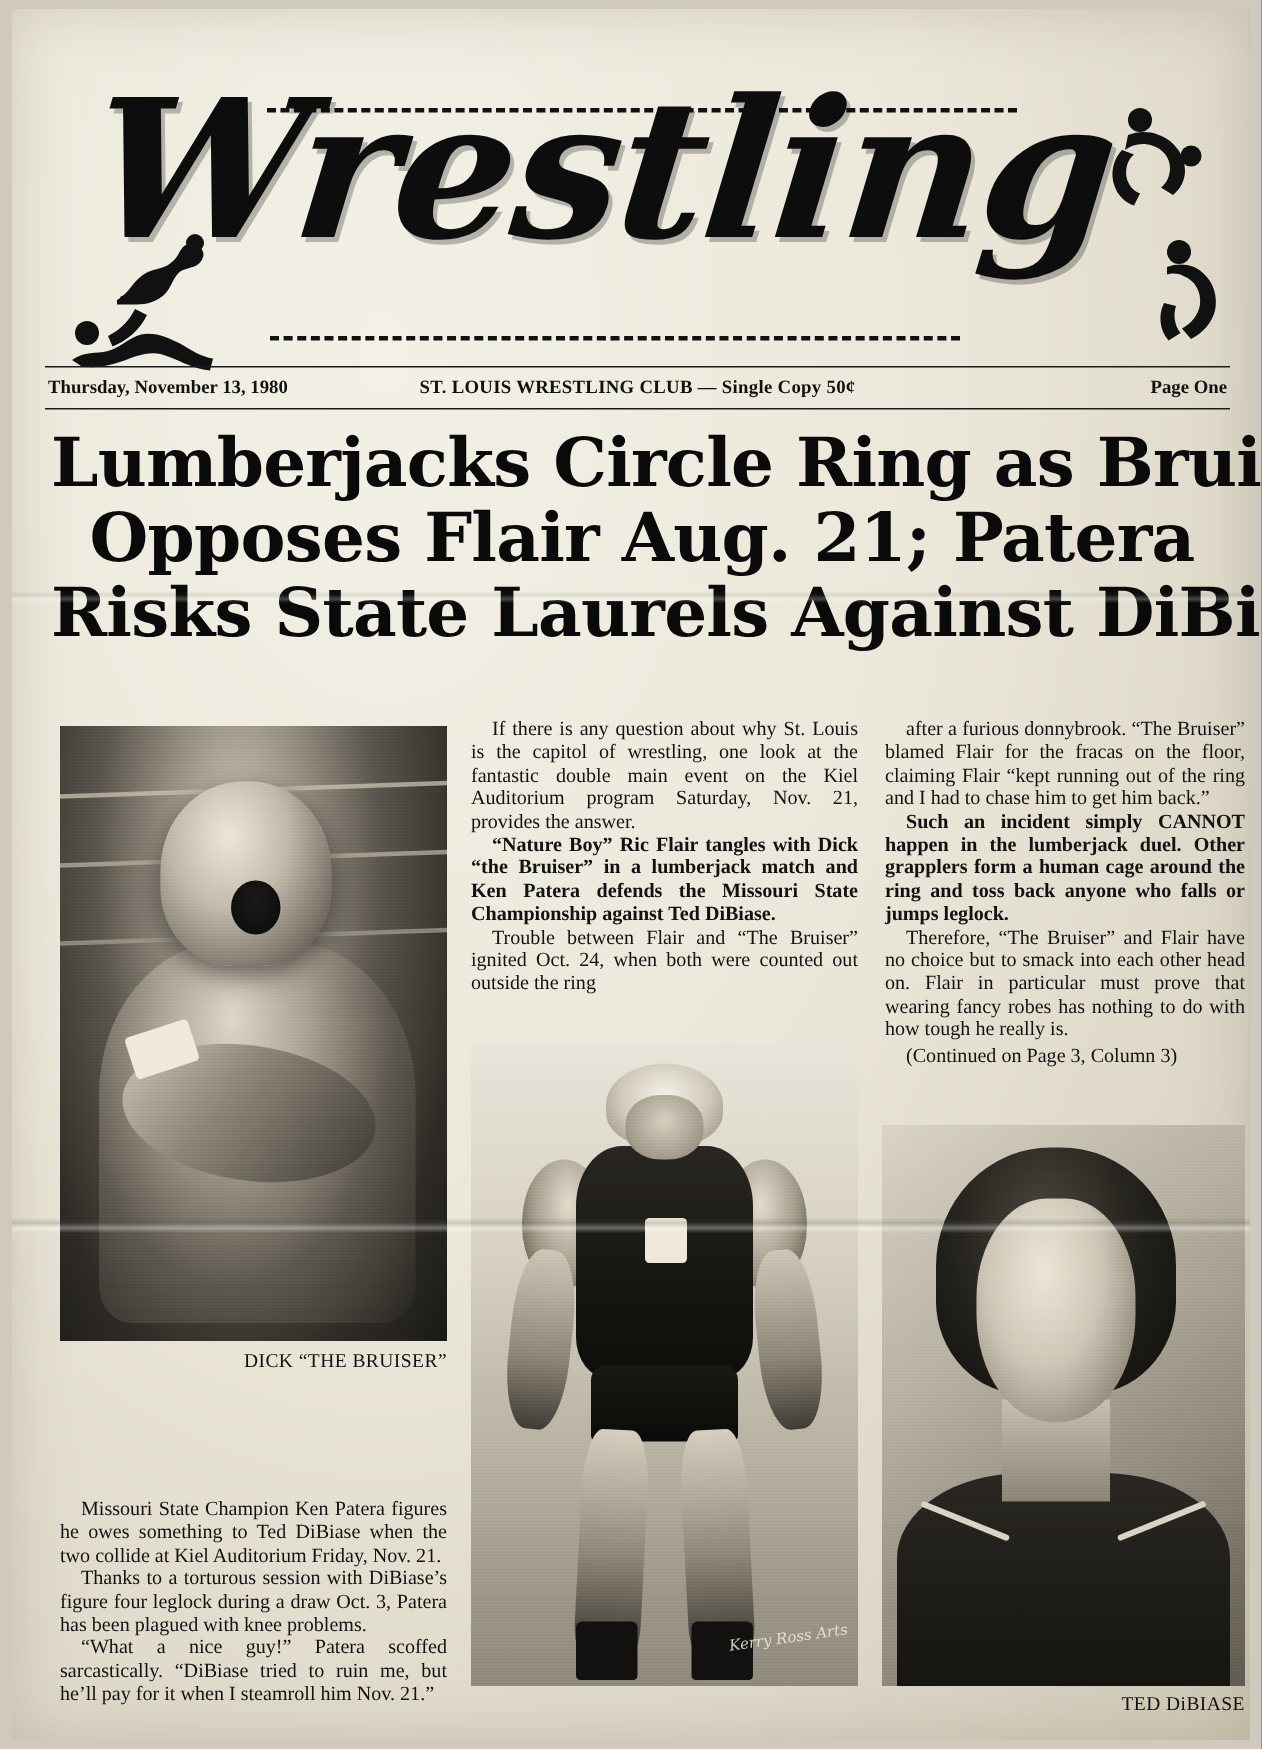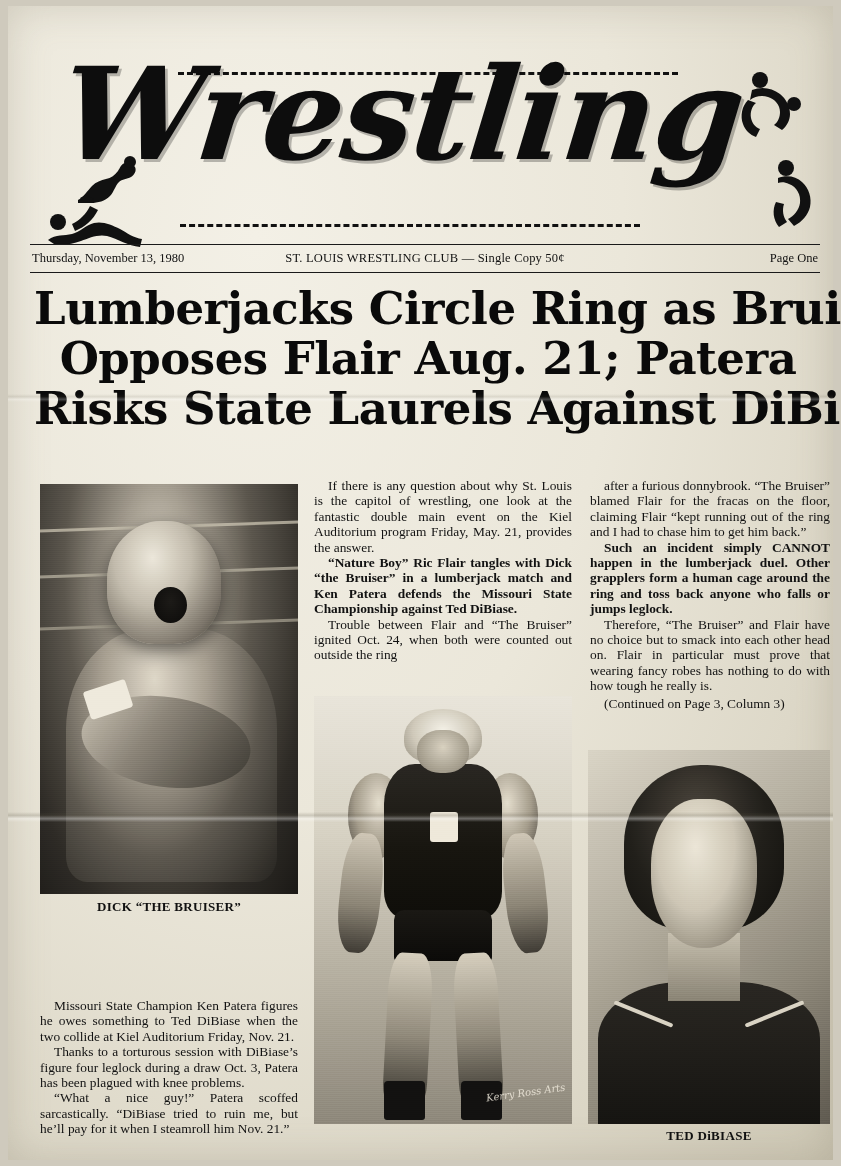--- a/index.html
+++ b/index.html
@@ -96,21 +96,21 @@
     border-top: 1px solid #1a1a1a;
   }
   .dateline {
     position: absolute;
     left: 22px;
     top: 243px;
     width: 790px;
     height: 22px;
     font-family: "Liberation Serif", serif;
     font-size: 12.5px;
-    font-weight: normal;
+    font-weight: bold;
     color: #111;
   }
   .dateline .left { position: absolute; left: 2px; top: 2px; }
   .dateline .center { position: absolute; left: 0; right: 0; top: 2px; text-align: center; letter-spacing: 0.2px; }
   .dateline .right { position: absolute; right: 2px; top: 2px; text-align: center; }
 
   
   .headline {
     position: absolute;
     left: 26px;
@@ -165,23 +165,23 @@
   .subhead .l2 { display: block; padding-left: 26px; }
 
   
   .photo {
     position: absolute;
     background: #2b2b2b;
     overflow: hidden;
   }
   .caption {
     position: absolute;
-    text-align: center;
+    text-align: right;
     font-family: "Liberation Serif", serif;
-    font-weight: bold;
+    font-weight: normal;
     font-size: 13px;
     color: #111;
     letter-spacing: 0.3px;
   }
 
   #photo-bruiser { left: 32px; top: 478px; width: 258px; height: 410px; }
   #cap-bruiser { left: 32px; top: 893px; width: 258px; }
 
   #photo-patera { left: 306px; top: 690px; width: 258px; height: 428px; }
   #cap-patera { left: 306px; top: 1122px; width: 258px; }
@@ -420,21 +420,21 @@
     <div class="caption" id="cap-bruiser">DICK “THE BRUISER”</div>
 
 
     <div class="col" id="col1-sub">
       <p>Missouri State Champion Ken Patera figures he owes something to Ted DiBiase when the two collide at Kiel Auditorium Friday, Nov. 21.</p>
       <p>Thanks to a torturous session with DiBiase’s figure four leglock during a draw Oct. 3, Patera has been plagued with knee problems.</p>
       <p>“What a nice guy!” Patera scoffed sarcastically. “DiBiase tried to ruin me, but he’ll pay for it when I steamroll him Nov. 21.”</p>
     </div>
 
     <div class="col" id="col2">
-      <p>If there is any question about why St. Louis is the capitol of wrestling, one look at the fantastic double main event on the Kiel Auditorium program Friday, May. 21, provides the answer.</p>
+      <p>If there is any question about why St. Louis is the capitol of wrestling, one look at the fantastic double main event on the Kiel Auditorium program Saturday, Nov. 21, provides the answer.</p>
       <p class="b">“Nature Boy” Ric Flair tangles with Dick “the Bruiser” in a lumberjack match and Ken Patera defends the Missouri State Championship against Ted DiBiase.</p>
       <p>Trouble between Flair and “The Bruiser” ignited Oct. 24, when both were counted out outside the ring</p>
     </div>
 
     <div class="col" id="col3">
       <p>after a furious donnybrook. “The Bruiser” blamed Flair for the fracas on the floor, claiming Flair “kept running out of the ring and I had to chase him to get him back.”</p>
       <p class="b">Such an incident simply CANNOT happen in the lumberjack duel. Other grapplers form a human cage around the ring and toss back anyone who falls or jumps leglock.</p>
       <p>Therefore, “The Bruiser” and Flair have no choice but to smack into each other head on. Flair in particular must prove that wearing fancy robes has nothing to do with how tough he really is.</p>
       <p class="center" style="text-indent:14px; margin-top:2px;">(Continued on Page 3, Column 3)</p>
     </div>

